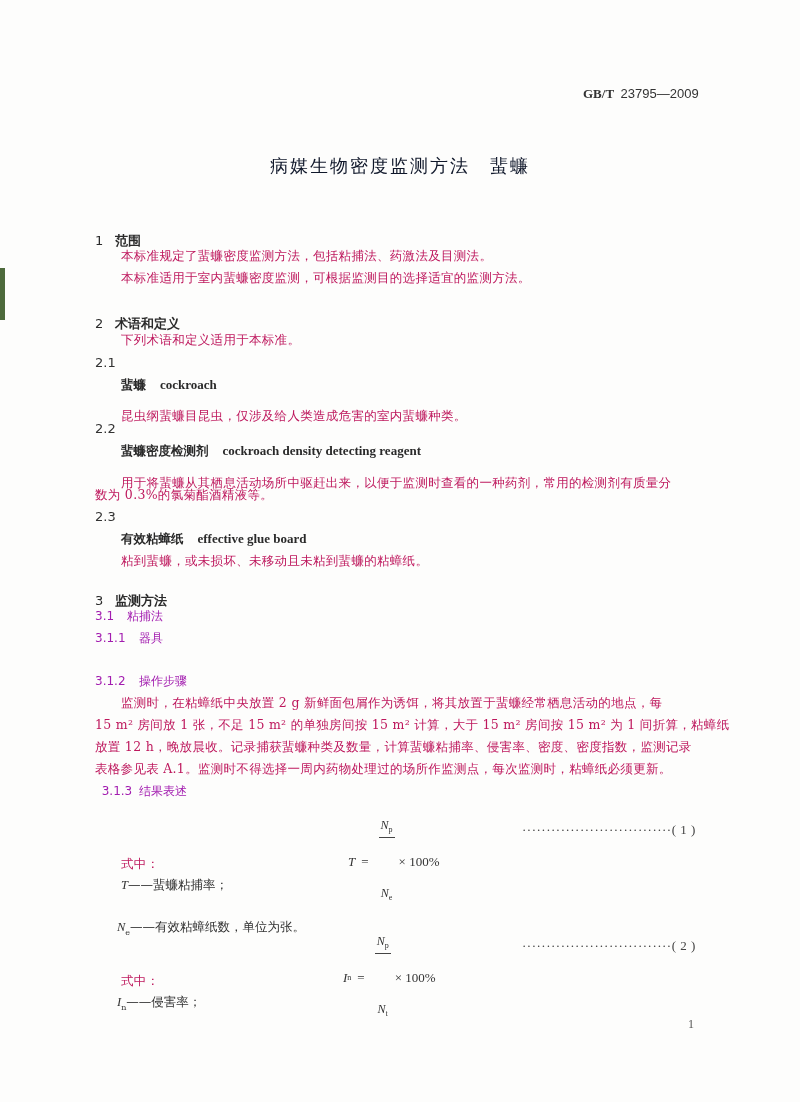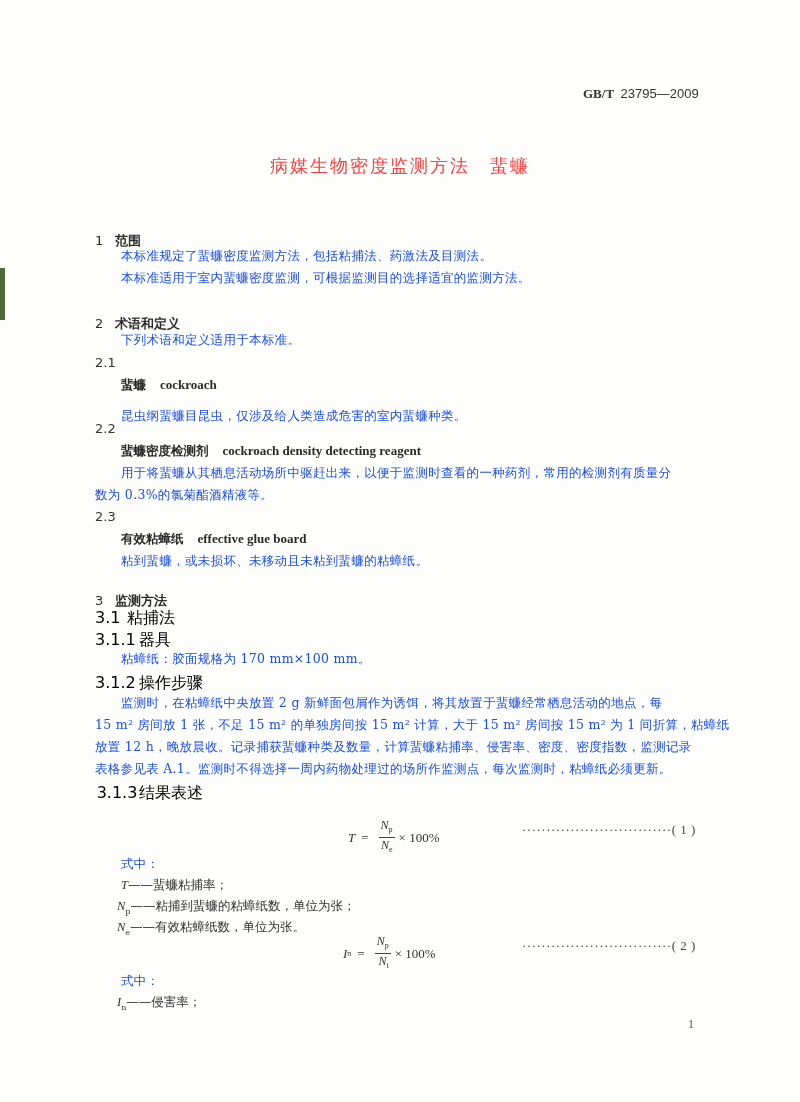--- a/index.html
+++ b/index.html
@@ -15,38 +15,38 @@
       background: #4d6a3c;
     }
     .abs { position: absolute; white-space: nowrap; }
     .std-no {
       left: 583px; top: 86px; font-size: 13px; color: #333;
       font-family: "Liberation Serif", serif; font-weight: bold;
     }
     .std-no .num { font-family: "Liberation Sans", sans-serif; font-weight: normal; }
     .title {
       left: 0; width: 800px; top: 154px; text-align: center;
-      font-size: 18px; letter-spacing: 2px; color: #ef4444;
+      font-size: 18px; letter-spacing: 2px; color: #0f172a;
       font-family: "DejaVu Sans", sans-serif;
     }
     .h1 { font-size: 13px; font-family: "DejaVu Sans", sans-serif; font-weight: bold; color: #2b2b2b; margin-top: 12px; }
     .h1 .n { font-weight: normal; display: inline-block; width: 20px; }
-    .h2 { font-size: 16px; font-family: "DejaVu Sans", sans-serif; color: #000000; }
+    .h2 { font-size: 12px; font-family: "DejaVu Sans", sans-serif; color: #a21caf; }
     .h2 .n { display: inline-block; width: 32px; }
     .h3 .n { display: inline-block; width: 44px; }
     .num-only { font-size: 13px; font-family: "DejaVu Sans", sans-serif; color: #333; }
-    .p { font-size: 12.5px; color: #1d4ed8; letter-spacing: 0.3px; }
+    .p { font-size: 12.5px; color: #be185d; letter-spacing: 0.3px; }
     .term { font-size: 12.5px; font-weight: bold; font-family: "DejaVu Sans", sans-serif; color: #2a2a2a; }
     .term .en { font-family: "Liberation Serif", serif; margin-left: 14px; font-size: 13px; }
     .formula {
       font-family: "Liberation Serif", serif; font-size: 13px; color: #333;
       display: flex; align-items: center;
     }
     .formula i { font-style: italic; }
-    .frac { display: inline-flex; flex-direction: column; align-items: flex-end; margin: 0 4px; font-size: 12px; }
+    .frac { display: inline-flex; flex-direction: column; align-items: center; margin: 0 4px; font-size: 12px; gap: 48px; }
     .frac .num, .frac .den { padding: 0 2px; line-height: 14px; }
     .frac .num { border-bottom: 1px solid #444; }
     .frac sub { font-size: 8px; }
     .eqno { font-family: "Liberation Serif", serif; font-size: 13px; color: #444; letter-spacing: 0.5px; }
     .var-def { font-size: 12.5px; color: #333; }
     .var-def i { font-family: "Liberation Serif", serif; font-style: italic; }
     .var-def sub { font-size: 8px; }
     .page-number { left: 688px; top: 1017px; font-size: 12px; color: #555; font-family: "Liberation Serif", serif; }
   </style>
 </head>
@@ -75,39 +75,38 @@
   <div class="abs num-only" style="left:95px; top:355px;">2.1</div>
   <div class="abs term" style="left:121px; top:377px;">
     <span>蜚蠊</span><span class="en">cockroach</span>
   </div>
   <div class="abs p" style="left:121px; top:399px;margin-top:9px;">昆虫纲蜚蠊目昆虫，仅涉及给人类造成危害的室内蜚蠊种类。</div>
 
   <div class="abs num-only" style="left:95px; top:421px;">2.2</div>
   <div class="abs term" style="left:121px; top:443px;">
     <span>蜚蠊密度检测剂</span><span class="en">cockroach density detecting reagent</span>
   </div>
-  <div class="abs p" style="left:121px; top:465px;">用于将蜚蠊从其栖息活动场所中驱赶出来，以便于监测时查看的一种药剂，常用的检测剂有质量分</div>
+  <div class="abs p" style="left:121px; top:475px;">用于将蜚蠊从其栖息活动场所中驱赶出来，以便于监测时查看的一种药剂，常用的检测剂有质量分</div>
   <div class="abs p" style="left:95px; top:487px;">数为 0.3%的氯菊酯酒精液等。</div>
 
   <div class="abs num-only" style="left:95px; top:509px;">2.3</div>
   <div class="abs term" style="left:121px; top:531px;">
     <span>有效粘蟑纸</span><span class="en">effective glue board</span>
   </div>
   <div class="abs p" style="left:121px; top:553px;">粘到蜚蠊，或未损坏、未移动且未粘到蜚蠊的粘蟑纸。</div>
 
   <div class="abs h1" style="left:95px; top:580px;">
     <span class="n">3</span><span>监测方法</span>
   </div>
   <div class="abs h2" style="left:95px; top:608px;">
     <span class="n">3.1</span><span>粘捕法</span>
   </div>
   <div class="abs h2 h3" style="left:95px; top:630px;">
     <span class="n">3.1.1</span><span>器具</span>
   </div>
-  <div class="abs p" style="left:121px; top:651px;">粘蟑纸：胶面规格为 170 mm×100 mm。</div>
 
   <div class="abs h2 h3" style="left:95px; top:673px;">
     <span class="n">3.1.2</span><span>操作步骤</span>
   </div>
   <div class="abs p" style="left:121px; top:695px;">监测时，在粘蟑纸中央放置 2 g 新鲜面包屑作为诱饵，将其放置于蜚蠊经常栖息活动的地点，每</div>
   <div class="abs p" style="left:95px; top:717px;">15 m² 房间放 1 张，不足 15 m² 的单独房间按 15 m² 计算，大于 15 m² 房间按 15 m² 为 1 间折算，粘蟑纸</div>
   <div class="abs p" style="left:95px; top:739px;">放置 12 h，晚放晨收。记录捕获蜚蠊种类及数量，计算蜚蠊粘捕率、侵害率、密度、密度指数，监测记录</div>
   <div class="abs p" style="left:95px; top:761px;">表格参见表 A.1。监测时不得选择一周内药物处理过的场所作监测点，每次监测时，粘蟑纸必须更新。</div>
 
   <div class="abs h2 h3" style="left:95px; top:783px;text-align:center;">
@@ -124,23 +123,20 @@
     <span>× 100%</span>
   </div>
   <div class="abs eqno" style="left:522px; top:822px;">
     <span>·······························</span><span>( 1 )</span>
   </div>
 
   <div class="abs p" style="left:121px; top:856px;">式中：</div>
   <div class="abs var-def" style="left:121px; top:877px;">
     <i>T</i><span>——蜚蠊粘捕率；</span>
   </div>
-  <div class="abs var-def" style="left:117px; top:898px;">
-    <i>N</i><sub>p</sub><span>——粘捕到蜚蠊的粘蟑纸数，单位为张；</span>
-  </div>
   <div class="abs var-def" style="left:117px; top:919px;">
     <i>N</i><sub>e</sub><span>——有效粘蟑纸数，单位为张。</span>
   </div>
 
   <div class="abs formula" style="left:343px; top:934px;">
     <i>I</i>
       <sub style="font-size:8px;">n</sub>
     <span style="margin:0 6px;">=</span>
     <span class="frac">
       <span class="num"><i>N</i><sub>p</sub></span>

